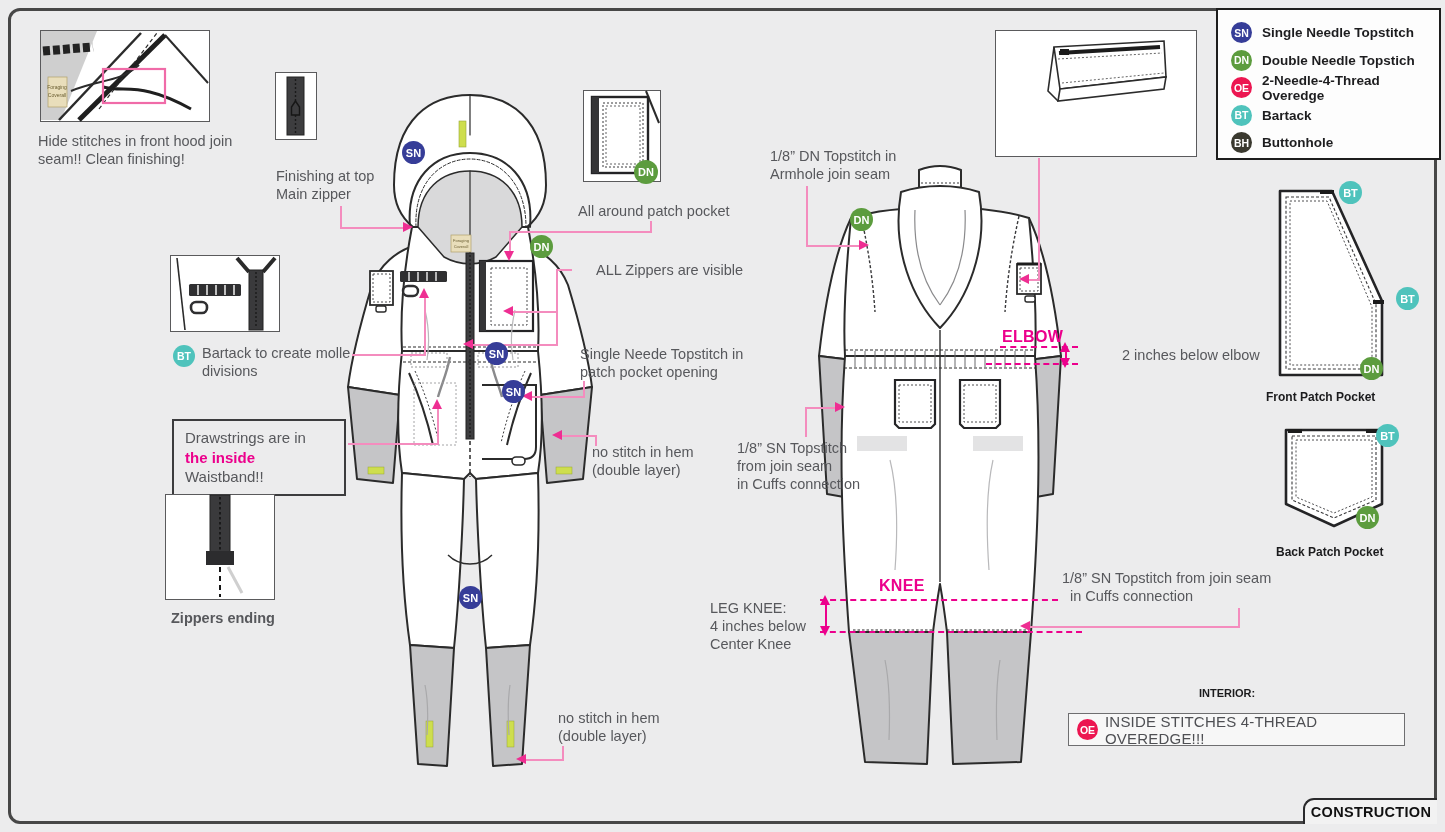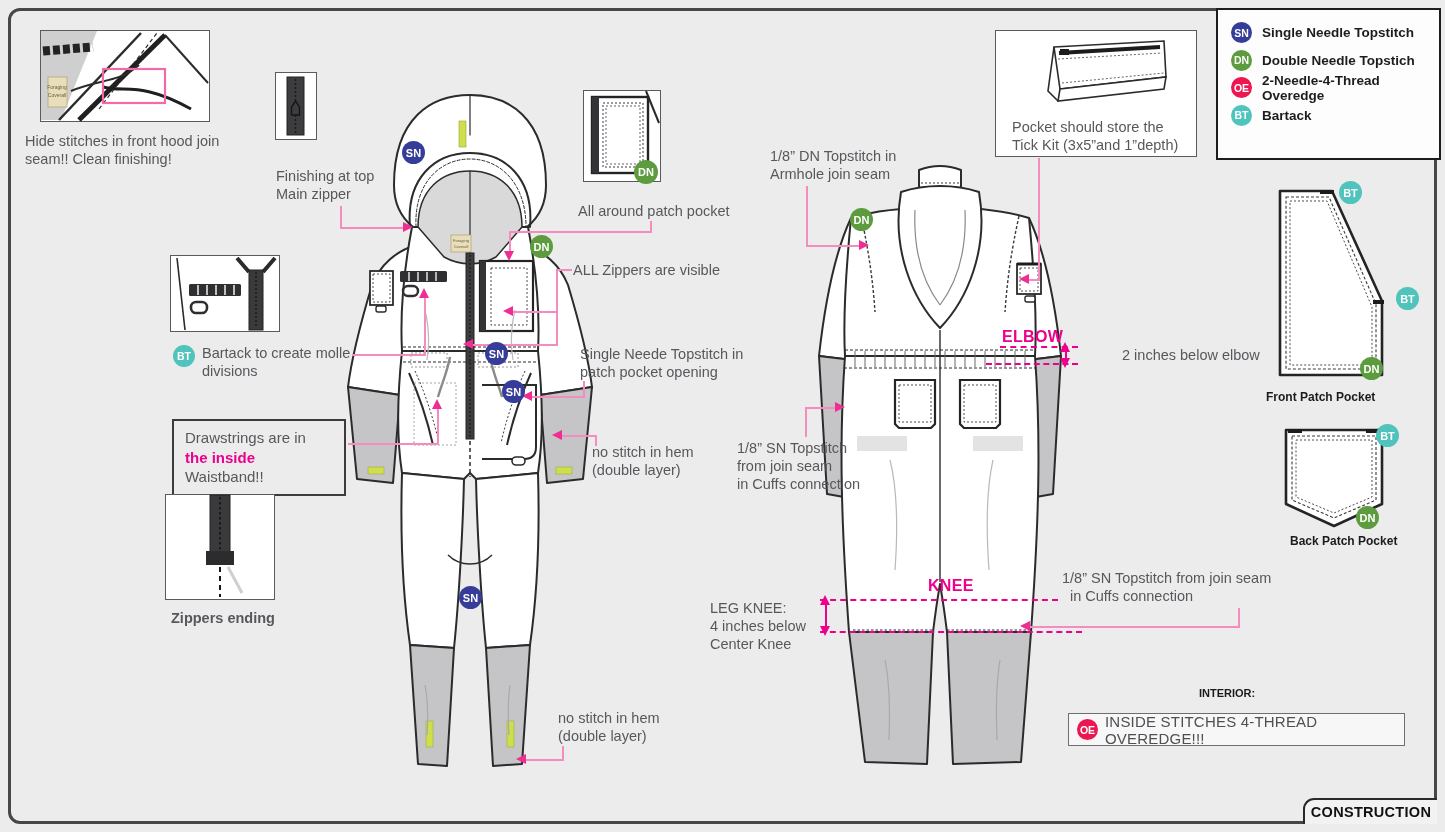--- a/index.html
+++ b/index.html
@@ -58,39 +58,43 @@
     <span class="llab">Double Needle Topstich</span>
   </div>
   <div class="lrow">
     <span class="lbdg" style="background: rgb(236, 22, 81);">OE</span>
     <span class="llab">2-Needle-4-Thread Overedge</span>
   </div>
   <div class="lrow">
     <span class="lbdg" style="background: rgb(79, 195, 188);">BT</span>
     <span class="llab">Bartack</span>
   </div>
+  <div class="lrow">
+    <span class="lbdg" style="background: rgb(58, 57, 47);">BH</span>
+    <span class="llab">Buttonhole</span>
+  </div>
 </div>
 
 <div class="dbox" style="left:40px;top:30px;width:170px;height:92px;">
   <svg width="167" height="89" viewBox="0 0 167 89">
     <path d="M0,0 L56,0 L20,89 L0,89 Z" fill="#cfcfcf"></path>
     <line x1="2" y1="20" x2="52" y2="16" stroke="#232323" stroke-width="9" stroke-dasharray="7,3"></line>
     <path d="M18,89 L100,2" stroke="#2b2b2b" stroke-width="2.5" fill="none"></path>
     <path d="M38,89 L124,4" stroke="#1f1f1f" stroke-width="5" fill="none"></path>
     <path d="M58,78 L116,2" stroke="#2b2b2b" stroke-width="1.2" stroke-dasharray="4,3" fill="none"></path>
     <path d="M30,60 C58,48 78,52 98,34" stroke="#2b2b2b" stroke-width="2" fill="none"></path>
     <path d="M62,56 C84,62 100,50 150,78" stroke="#1f1f1f" stroke-width="3" fill="none"></path>
     <path d="M124,4 L167,52" stroke="#2b2b2b" stroke-width="2" fill="none"></path>
     <rect x="62" y="38" width="62" height="34" fill="none" stroke="#f06ba8" stroke-width="2.2"></rect>
     <rect x="7" y="46" width="19" height="30" fill="#e9debb" stroke="#b1a26b" stroke-width="0.7"></rect>
     <text x="16" y="58" font-size="5" fill="#6b5f33" text-anchor="middle">Foraging</text>
     <text x="16" y="66" font-size="5" fill="#6b5f33" text-anchor="middle">Coverall</text>
   </svg>
 </div>
-<div class="cap" style="left:25px;top:133px;width:215px;">Hide stitches in front hood join seam!! Clean finishing!</div>
+<div class="cap" style="left:38px;top:133px;width:215px;">Hide stitches in front hood join seam!! Clean finishing!</div>
 
 <div class="dbox" style="left:275px;top:72px;width:42px;height:68px;">
   <svg width="39" height="65" viewBox="0 0 39 65">
     <rect x="11" y="4" width="17" height="58" fill="#3d3d3f" stroke="#232323"></rect>
     <line x1="19.5" y1="6" x2="19.5" y2="60" stroke="#1a1a1a" stroke-width="1.4" stroke-dasharray="2,2"></line>
     <path d="M19.5,28 l-4,6 v8 h8 v-8 Z" fill="#3d3d3f" stroke="#161616" stroke-width="1.4"></path>
   </svg>
 </div>
 <div class="cap" style="left:276px;top:168px;width:108px;">Finishing at top Main zipper</div>
 
@@ -141,24 +145,20 @@
 
 <div class="dbox" style="left:995px;top:30px;width:202px;height:127px;">
   <svg width="199" height="86" viewBox="0 0 199 86">
     <path d="M58,16 L168,10 L170,46 L64,58 Z" fill="#fff" stroke="#2b2b2b" stroke-width="1.6"></path>
     <path d="M64,58 L170,46 L168,58 L62,70 Z" fill="#fff" stroke="#2b2b2b" stroke-width="1.6"></path>
     <path d="M58,16 L52,60 L62,70" fill="none" stroke="#2b2b2b" stroke-width="1.6"></path>
     <path d="M63,22 L164,16" stroke="#1c1c1c" stroke-width="4" fill="none"></path>
     <rect x="64" y="18" width="9" height="6" fill="#1c1c1c"></rect>
     <path d="M62,28 L166,22 M66,52 L168,42" stroke="#555" stroke-width="0.9" stroke-dasharray="2,2" fill="none"></path>
   </svg>
-  <div class="cap" style="left:16px;top:88px;width:180px;">
-    <span style="display:block">Pocket should store the</span>
-    <span style="display:block">Tick Kit (3x5”and 1”depth)</span>
-  </div>
 </div>
 
 <svg style="left:330px;top:85px;" width="345" height="695" viewBox="0 0 345 695">
   <g stroke="#2b2b2b" stroke-width="2" fill="#fff" stroke-linejoin="round" stroke-linecap="round">
     <path d="M86,160 C66,166 50,180 42,200 C30,240 22,270 18,302 L70,310 C75,260 80,208 88,162 Z"></path>
     <path fill="#c5c5c7" d="M18,302 L70,310 L63,398 L27,394 Z"></path>
     <path d="M194,160 C214,166 230,180 238,200 C250,240 258,270 262,302 L210,310 C205,260 200,208 192,162 Z"></path>
     <path fill="#c5c5c7" d="M262,302 L210,310 L217,398 L253,394 Z"></path>
     <path d="M82,142 C100,134 180,134 198,142 C206,184 210,228 208,266 L72,266 C70,228 74,184 82,142 Z"></path>
     <path d="M72,266 L208,266 C213,314 213,356 208,388 L146,394 L140,388 L134,394 L72,388 C67,356 67,314 72,266 Z"></path>
@@ -284,21 +284,21 @@
 
 <div class="lv" style="left:340px;top:206px;height:22px;"></div>
 <div class="lh" style="left:340px;top:227px;width:64px;"></div>
 <div class="ar ar-r" style="left:403px;top:222px;"></div>
 
 <div class="lv" style="left:650px;top:221px;height:12px;"></div>
 <div class="lh" style="left:509px;top:231px;width:143px;"></div>
 <div class="lv" style="left:509px;top:231px;height:21px;"></div>
 <div class="ar ar-d" style="left:504px;top:251px;"></div>
 
-<div class="cap" style="left:573px;top:262px;width:170px;">ALL Zippers are visible</div>
+<div class="cap" style="left:573px;top:262px;width:170px;text-align:right;">ALL Zippers are visible</div>
 <div class="lh" style="left:556px;top:269px;width:16px;"></div>
 <div class="lv" style="left:556px;top:269px;height:77px;"></div>
 <div class="lh" style="left:512px;top:311px;width:46px;"></div>
 <div class="ar ar-l" style="left:503px;top:306px;"></div>
 <div class="lh" style="left:472px;top:344px;width:86px;"></div>
 <div class="ar ar-l" style="left:463px;top:339px;"></div>
 
 <div class="cap" style="left:580px;top:346px;width:190px;">
   <span style="display:block">Single Neede Topstitch in</span>
   <span style="display:block">patch pocket opening</span>
@@ -353,21 +353,21 @@
 
 <div class="cap" style="left:737px;top:440px;width:160px;">
   <span style="display:block">1/8” SN Topstitch</span>
   <span style="display:block">from join seam</span>
   <span style="display:block">in Cuffs connection</span>
 </div>
 <div class="lv" style="left:805px;top:407px;height:30px;"></div>
 <div class="lh" style="left:805px;top:407px;width:31px;"></div>
 <div class="ar ar-r" style="left:835px;top:402px;"></div>
 
-<div class="pinklbl" style="left:928px;top:577px;text-align:right;">KNEE</div>
+<div class="pinklbl" style="left:879px;top:577px;text-align:right;">KNEE</div>
 <div class="dh" style="left:820px;top:599px;width:238px;"></div>
 <div class="dh" style="left:820px;top:631px;width:262px;"></div>
 <div class="dimv" style="left:825px;top:604px;height:23px;"></div>
 <div class="ar ar-u acc" style="left:820px;top:595px;"></div>
 <div class="ar ar-d acc" style="left:820px;top:626px;"></div>
 <div class="cap" style="left:710px;top:600px;width:120px;">
   <span style="display:block">LEG KNEE:</span>
   <span style="display:block">4 inches below</span>
   <span style="display:block">Center Knee</span>
 </div>
@@ -394,21 +394,21 @@
 
 <svg style="left:1278px;top:422px;" width="115" height="120" viewBox="0 0 115 120">
   <path d="M8,8 H104 V82 L56,104 L8,82 Z" fill="#fff" stroke="#242426" stroke-width="2.6" stroke-linejoin="round"></path>
   <path d="M14,14 H98 V78 L56,96 L14,78 Z" fill="none" stroke="#3a3a3c" stroke-width="1.1" stroke-dasharray="3,2"></path>
   <path d="M18,18 H94 V75 L56,91 L18,75 Z" fill="none" stroke="#3a3a3c" stroke-width="0.9" stroke-dasharray="2,2"></path>
   <line x1="10" y1="9" x2="24" y2="9" stroke="#1c1c1c" stroke-width="4"></line>
   <line x1="88" y1="9" x2="102" y2="9" stroke="#1c1c1c" stroke-width="4"></line>
 </svg>
 <div class="bdg" style="left: 1376px; top: 424px; width: 23px; height: 23px; font-size: 11px; background: rgb(79, 195, 188);">BT</div>
 <div class="bdg" style="left: 1356px; top: 506px; width: 23px; height: 23px; font-size: 11px; background: rgb(92, 156, 62);">DN</div>
-<div class="blabel" style="left:1276px;top:534px;width:150px;margin-left:14px;">Back Patch Pocket</div>
+<div class="blabel" style="left:1276px;top:545px;width:150px;">Back Patch Pocket</div>
 
 <div class="blabel" style="left:1199px;top:687px;font-size:11px;">INTERIOR:</div>
 <div class="abs oebox">
   <span class="lbdg" style="width: 21px; height: 21px; background: rgb(236, 22, 81);">OE</span>
   <span class="oetext">INSIDE STITCHES 4-THREAD OVEREDGE!!!</span>
 </div>
 
 <div class="abs tab">
   <span>CONSTRUCTION</span>
 </div>

